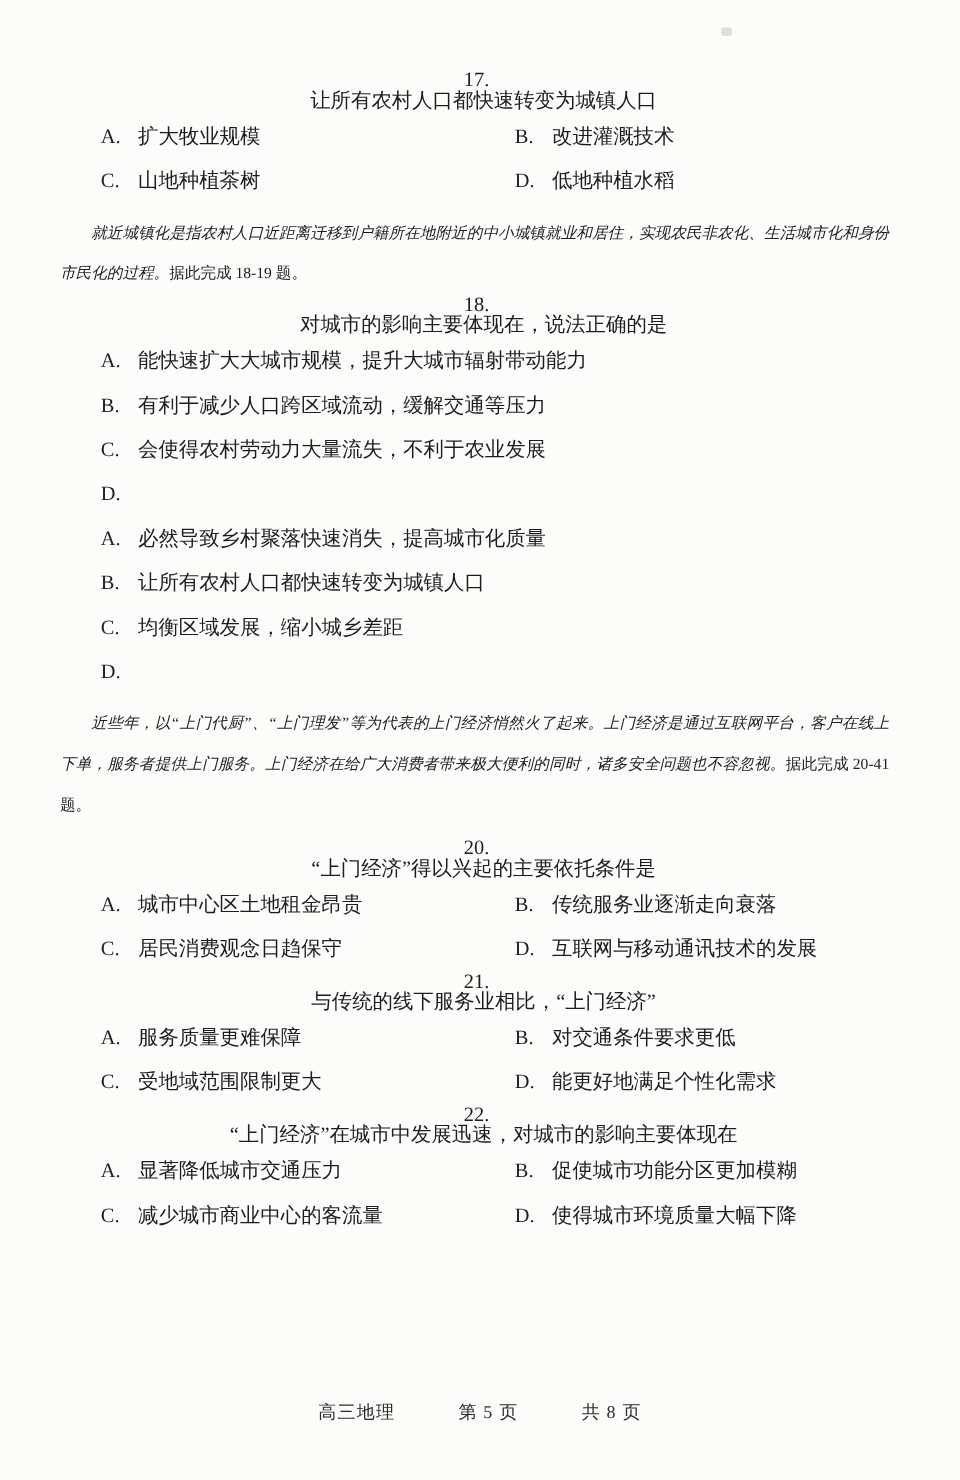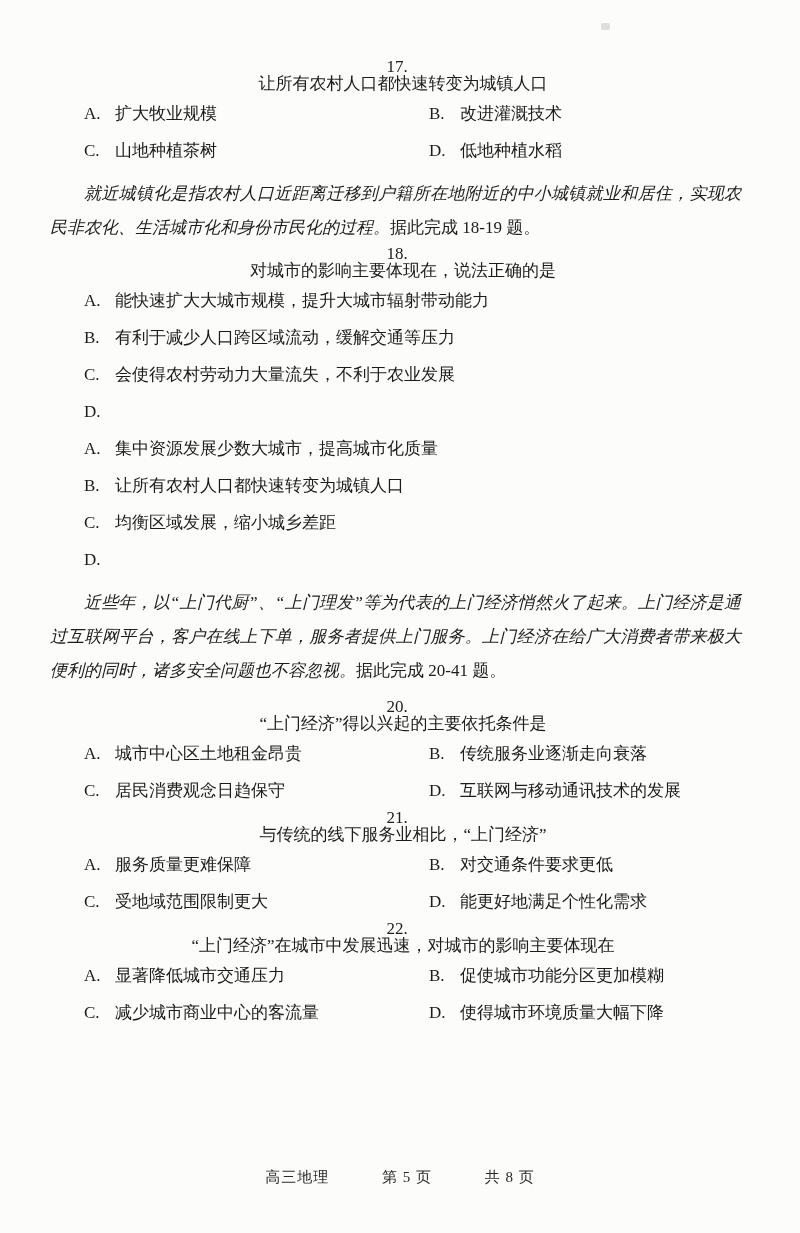--- a/index.html
+++ b/index.html
@@ -35,21 +35,21 @@
   .olabel { display: inline-block; min-width: 31px; }
   .two-col {
     display: grid;
     grid-template-columns: 345px 1fr;
   }
   .passage {
     margin: 8px 15px 0 0;
     text-align: justify;
     text-indent: 2em;
     line-height: 34px;
-    font-size: 17px;
+    font-size: 13px;
   }
   .passage .ptext { font-style: italic; }
   .passage .pinstr { font-style: normal; }
   .q20plus { margin-top: 10px; }
   .footer {
     position: absolute; left: 0; top: 1168px;
     width: 800px; text-align: center;
     font-size: 15px; color: #2a2a2a;
     letter-spacing: 1px;
   }
@@ -110,21 +110,21 @@
       <div class="opt">
         <span class="olabel">D.</span>
       </div>
     </div>
   </section>
 
   <section>
     <div>
       <div class="opt">
         <span class="olabel">A.</span>
-        <span>集中资源发展少数大城市，提高城市化质量</span>
+        <span>必然导致乡村聚落快速消失，提高城市化质量</span>
       </div>
       <div class="opt">
         <span class="olabel">B.</span>
         <span>让所有农村人口都快速转变为城镇人口</span>
       </div>
       <div class="opt">
         <span class="olabel">C.</span>
         <span>均衡区域发展，缩小城乡差距</span>
       </div>
       <div class="opt">

